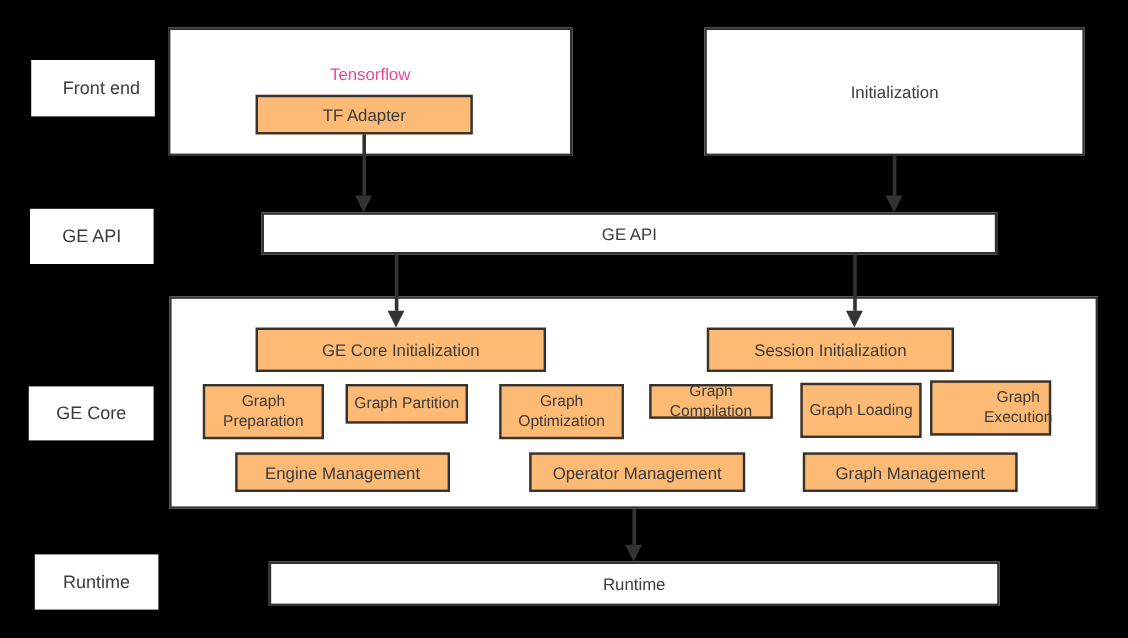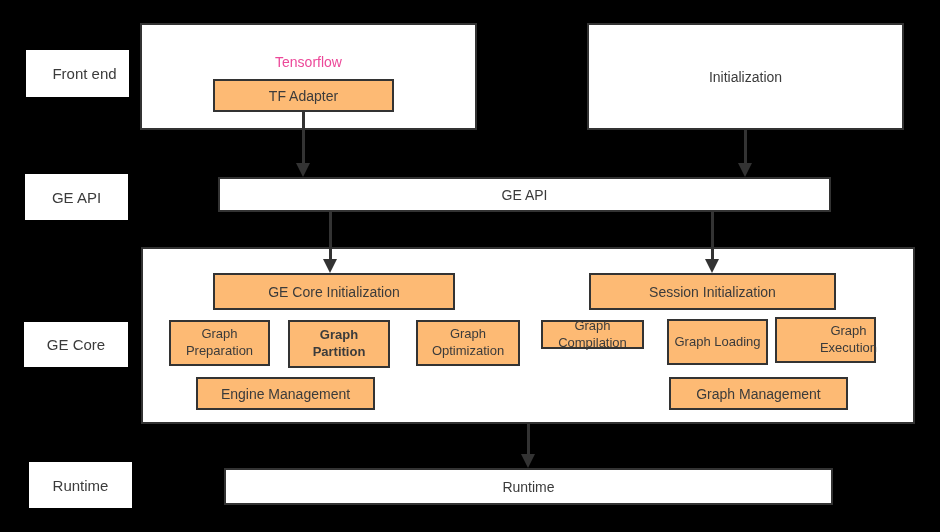--- a/index.html
+++ b/index.html
@@ -100,30 +100,31 @@
 
   <div class="outer-box" style="left:587px; top:23px; width:317px; height:107px;">
     <div class="center-title">Initialization</div>
   </div>
 
   <div class="bar" style="left:218px; top:177px; width:613px; height:35px;">GE API</div>
 
   <div class="outer-box" style="left:141px; top:247px; width:774px; height:177px;">
 
     <div class="inner-box" style="left:70px; top:24px; width:242px; height:37px;">GE Core Initialization</div>
-    <div class="inner-box" style="left:446px; top:24px; width:247px; height:37px;">Session Initialization</div>
+    <div class="inner-box" style="left:446px; top:24px; width:206px; height:37px;">Session Initialization</div>
 
     <div class="inner-box module-box" style="left:26px; top:71px; width:101px; height:46px;">Graph Preparation</div>
-    <div class="inner-box module-box" style="left:145px; top:71px; width:102px; height:48px;font-weight:bold;">Graph Partition</div>
+    <div class="inner-box module-box" style="left:145px; top:71px; width:102px; height:33px;">Graph Partition</div>
     <div class="inner-box module-box" style="left:273px; top:71px; width:104px; height:46px;">Graph Optimization</div>
     <div class="inner-box module-box" style="left:398px; top:71px; width:103px; height:29px;">Graph Compilation</div>
     <div class="inner-box module-box" style="left:524px; top:70px; width:101px; height:46px;">Graph Loading</div>
     <div class="inner-box module-box" style="left:632px; top:68px; width:101px; height:46px;padding-left:48px;">Graph Execution</div>
 
     <div class="inner-box" style="left:53px; top:128px; width:179px; height:33px;">Engine Management</div>
+    <div class="inner-box" style="left:298px; top:128px; width:180px; height:33px;">Operator Management</div>
     <div class="inner-box" style="left:526px; top:128px; width:179px; height:33px;">Graph Management</div>
   </div>
 
   <div class="bar" style="left:224px; top:468px; width:609px; height:37px;">Runtime</div>
 
   <div class="arrow" style="left:296px; top:112px; height:65px;">
     <div class="stem"></div>
     <div class="head"></div>
   </div>
   <div class="arrow" style="left:738px; top:130px; height:47px;">

